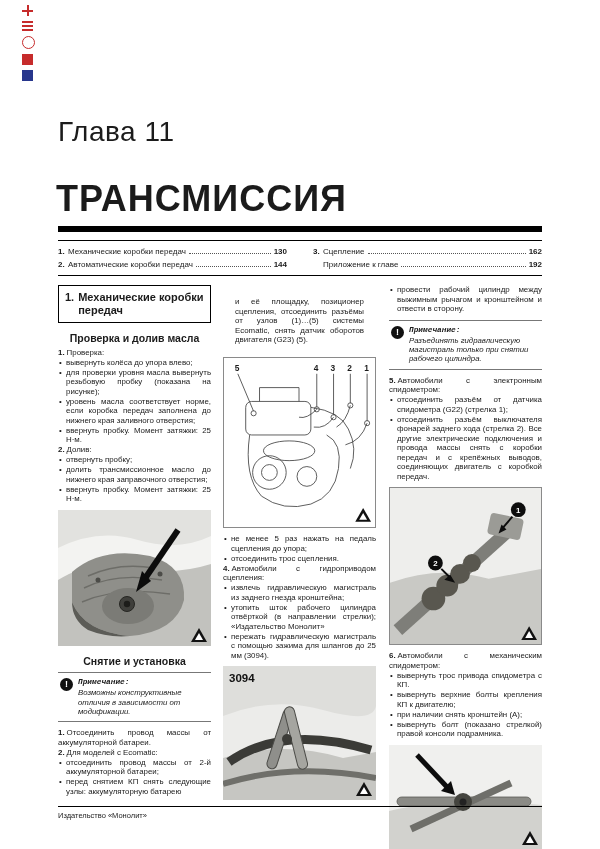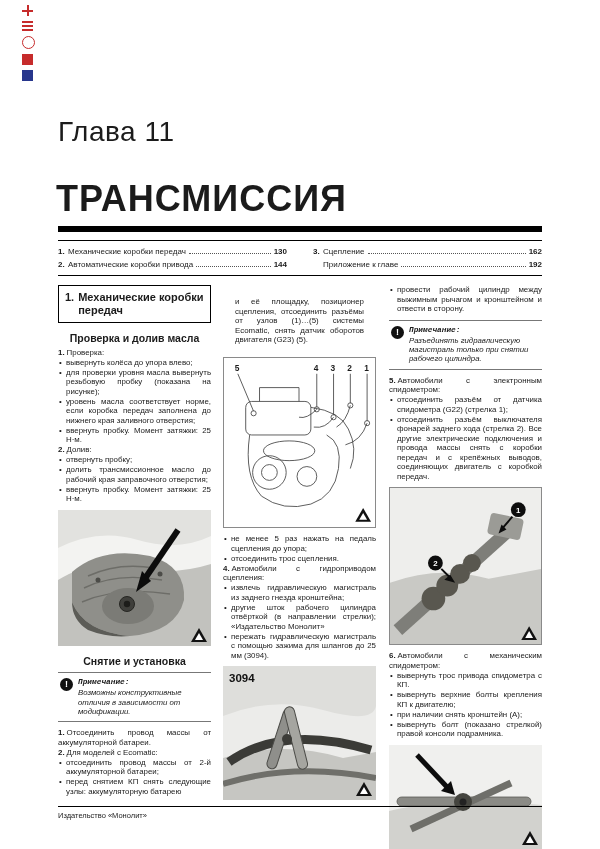--- a/index.html
+++ b/index.html
@@ -89,21 +89,21 @@
   <div class="toc">
     <div class="toc-col">
       <div class="toc-row">
         <span class="toc-num">1.</span>
         <span class="toc-label">Механические коробки передач</span>
         <span class="dots"></span>
         <span class="toc-page">130</span>
       </div>
       <div class="toc-row">
         <span class="toc-num">2.</span>
-        <span class="toc-label">Автоматические коробки привода</span>
+        <span class="toc-label">Автоматические коробки передач</span>
         <span class="dots"></span>
         <span class="toc-page">144</span>
       </div>
     </div>
     <div class="toc-col">
       <div class="toc-row">
         <span class="toc-num">3.</span>
         <span class="toc-label">Сцепление</span>
         <span class="dots"></span>
         <span class="toc-page">162</span>
@@ -125,21 +125,21 @@
 
     <div class="sub">Проверка и долив масла</div>
     <div class="list">
         <div class="item step"><span class="lead">1.</span><span>Проверка:</span></div>
         <div class="item bullet"><span class="lead">•</span><span>вывернуть колёса до упора влево;</span></div>
         <div class="item bullet"><span class="lead">•</span><span>для проверки уровня масла вывернуть резьбовую пробку (показана на рисунке);</span></div>
         <div class="item bullet"><span class="lead">•</span><span>уровень масла соответствует норме, если коробка передач заполнена до нижнего края заливного отверстия;</span></div>
         <div class="item bullet"><span class="lead">•</span><span>ввернуть пробку. Момент затяжки: 25 Н·м.</span></div>
         <div class="item step"><span class="lead">2.</span><span>Долив:</span></div>
         <div class="item bullet"><span class="lead">•</span><span>отвернуть пробку;</span></div>
-        <div class="item bullet"><span class="lead">•</span><span>долить трансмиссионное масло до рабочий края заправочного отверстия;</span></div>
+        <div class="item bullet"><span class="lead">•</span><span>долить трансмиссионное масло до нижнего края заправочного отверстия;</span></div>
         <div class="item bullet"><span class="lead">•</span><span>ввернуть пробку. Момент затяжки: 25 Н·м.</span></div>
       </div>
 
     <figure class="fig">
       <svg viewBox="0 0 153 136" xmlns="http://www.w3.org/2000/svg">
         <rect width="153" height="136" fill="#f3f3f1"></rect>
         <path d="M0,38 Q40,18 80,30 T153,26 V0 H0 Z" fill="#e2e2df"></path>
         <path d="M0,136 V70 Q35,48 75,58 Q115,66 153,54 V136 Z" fill="#c2c2be"></path>
         <path d="M14,62 Q44,36 92,46 Q128,56 126,90 Q118,122 72,126 Q26,122 14,92 Z" fill="#8f8f8a"></path>
         <path d="M14,92 Q26,122 72,126 Q50,128 30,120 Q14,110 14,92 Z" fill="#5c5c57"></path>
@@ -220,21 +220,21 @@
             <path d="M4,12 L8,5 L12,12 Z" fill="#fff"></path>
         </g>
       </svg>
     </figure>
 
     <div class="list">
         <div class="item bullet"><span class="lead">•</span><span>не менее 5 раз нажать на педаль сцепления до упора;</span></div>
         <div class="item bullet"><span class="lead">•</span><span>отсоединить трос сцепления.</span></div>
         <div class="item step"><span class="lead">4.</span><span>Автомобили с гидроприводом сцепления:</span></div>
         <div class="item bullet"><span class="lead">•</span><span>извлечь гидравлическую магистраль из заднего гнезда кронштейна;</span></div>
-        <div class="item bullet"><span class="lead">•</span><span>другие шток рабочего цилиндра отвёрткой (в направлении стрелки); «Издательство Монолит»</span></div>
+        <div class="item bullet"><span class="lead">•</span><span>утопить шток рабочего цилиндра отвёрткой (в направлении стрелки); «Издательство Монолит»</span></div>
         <div class="item bullet"><span class="lead">•</span><span>пережать гидравлическую магистраль с помощью зажима для шлангов до 25 мм (3094).</span></div>
       </div>
 
     <figure class="fig">
       <svg viewBox="0 0 153 134" xmlns="http://www.w3.org/2000/svg">
         <rect width="153" height="134" fill="#ececea"></rect>
         <path d="M0,50 Q50,30 100,44 T153,40 V0 H0 Z" fill="#dededb"></path>
         <path d="M0,134 V92 Q60,74 120,92 L153,86 V134 Z" fill="#c6c6c2"></path>
         <path d="M6,96 Q60,58 148,84" stroke="#3b3b37" stroke-width="9" fill="none"></path>
         <path d="M0,118 Q70,96 153,112" stroke="#6f6f6a" stroke-width="6" fill="none"></path>

